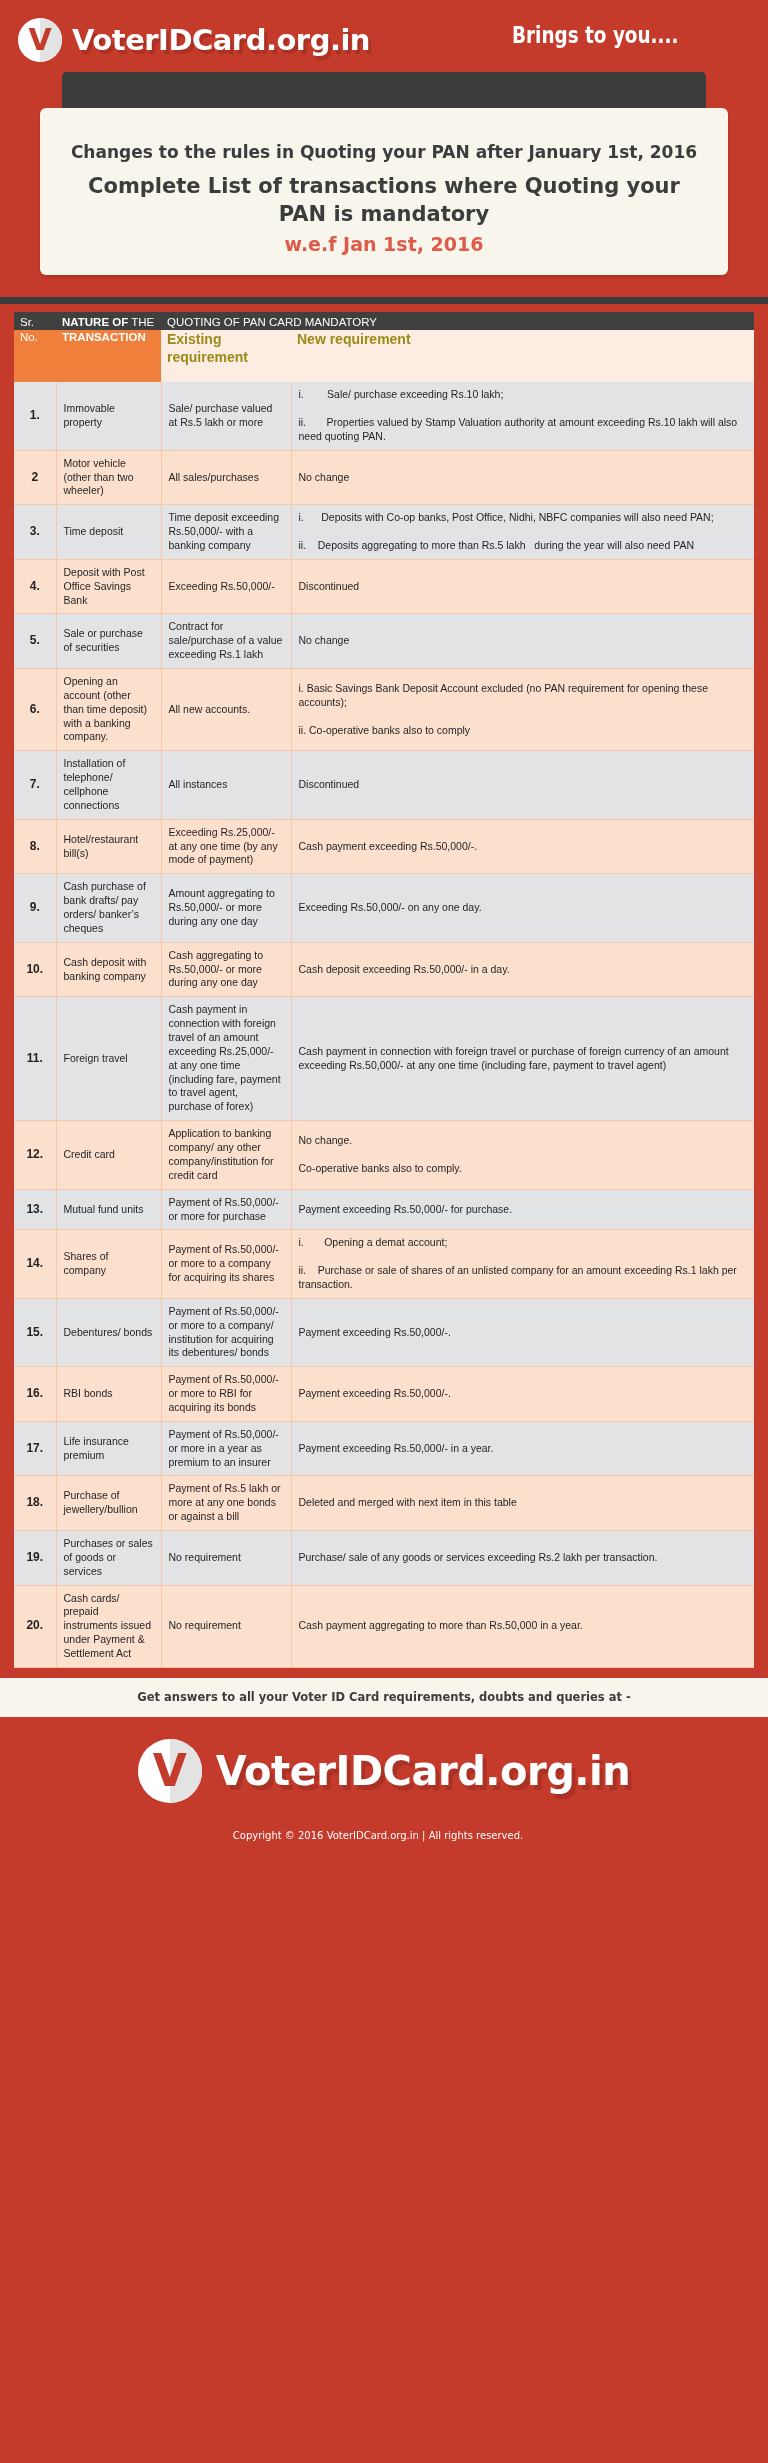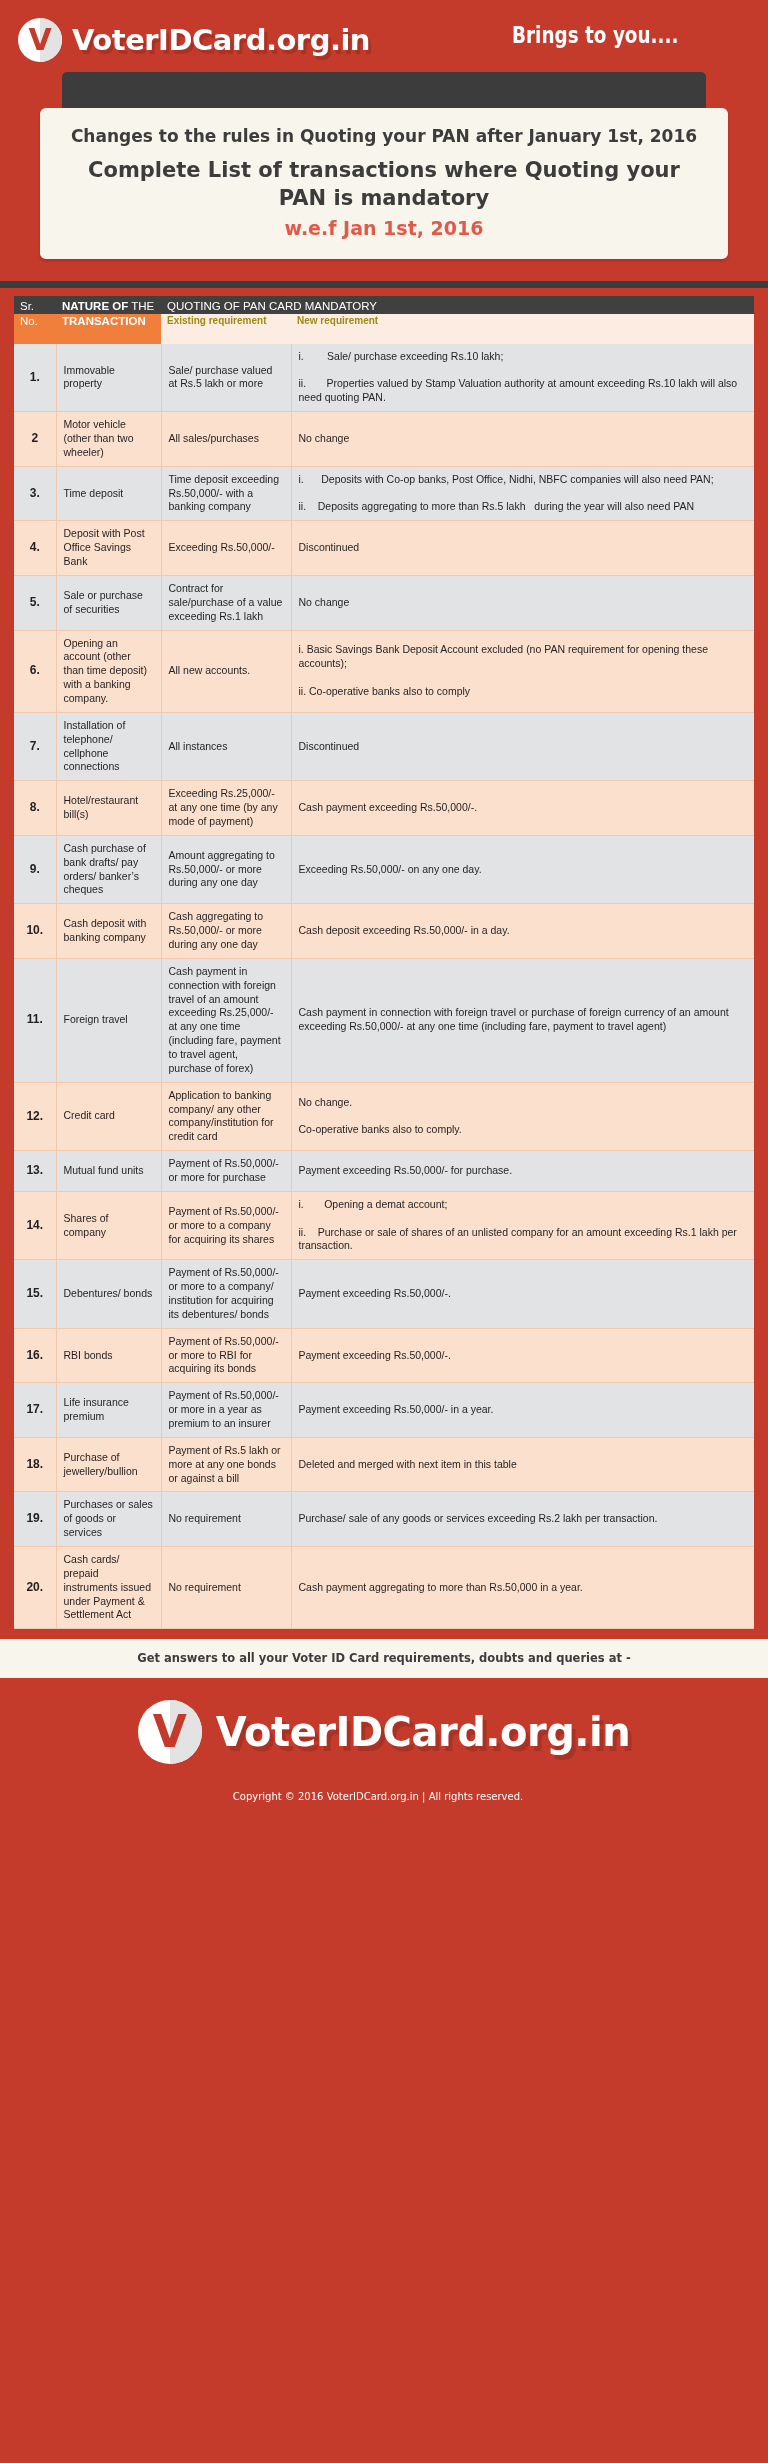--- a/index.html
+++ b/index.html
@@ -55,21 +55,21 @@
   .title-zone { position:relative; padding: 0 40px; }
   .title-tab {
     height: 40px;
     background: #3c3c3c;
     border-radius: 5px 5px 0 0;
     margin: 0 22px -4px 22px;
   }
   .title-card {
     background: #f7f5ec;
     border-radius: 6px;
-    padding: 16px 26px 18px 26px;
+    padding: 32px 26px 18px 26px;
     text-align: center;
     box-shadow: 0 2px 3px rgba(0,0,0,0.15);
   }
   .title-line1 {
     font: 700 17px/1.5 "DejaVu Sans", sans-serif;
     color:#3c3c3c;
   }
   .title-line2 {
     margin-top: 6px;
     font: 800 21px/1.35 "DejaVu Sans", sans-serif;
@@ -114,21 +114,21 @@
     background: #ef7f3b;
     color: #ffffff;
     font: 400 11.5px/1.25 "Liberation Sans", sans-serif;
     padding: 0 6px 4px 6px;
     vertical-align: top;
   }
   .hdr-bot td.exist, .hdr-bot td.newreq {
     background: #fdece1;
     color: #9a8b18;
     font-weight: 700;
-    font-size: 10px;
+    font-size: 14px;
     padding: 1px 6px 16px 6px;
   }
 
   table.pan tbody td {
     font: 400 10.5px/1.32 "Liberation Sans", sans-serif;
     color: #231f20;
     padding: 6px 7px;
     vertical-align: middle;
     border-bottom: 1px solid #f2c9ae;
     border-right: 1px solid #f2c9ae;

